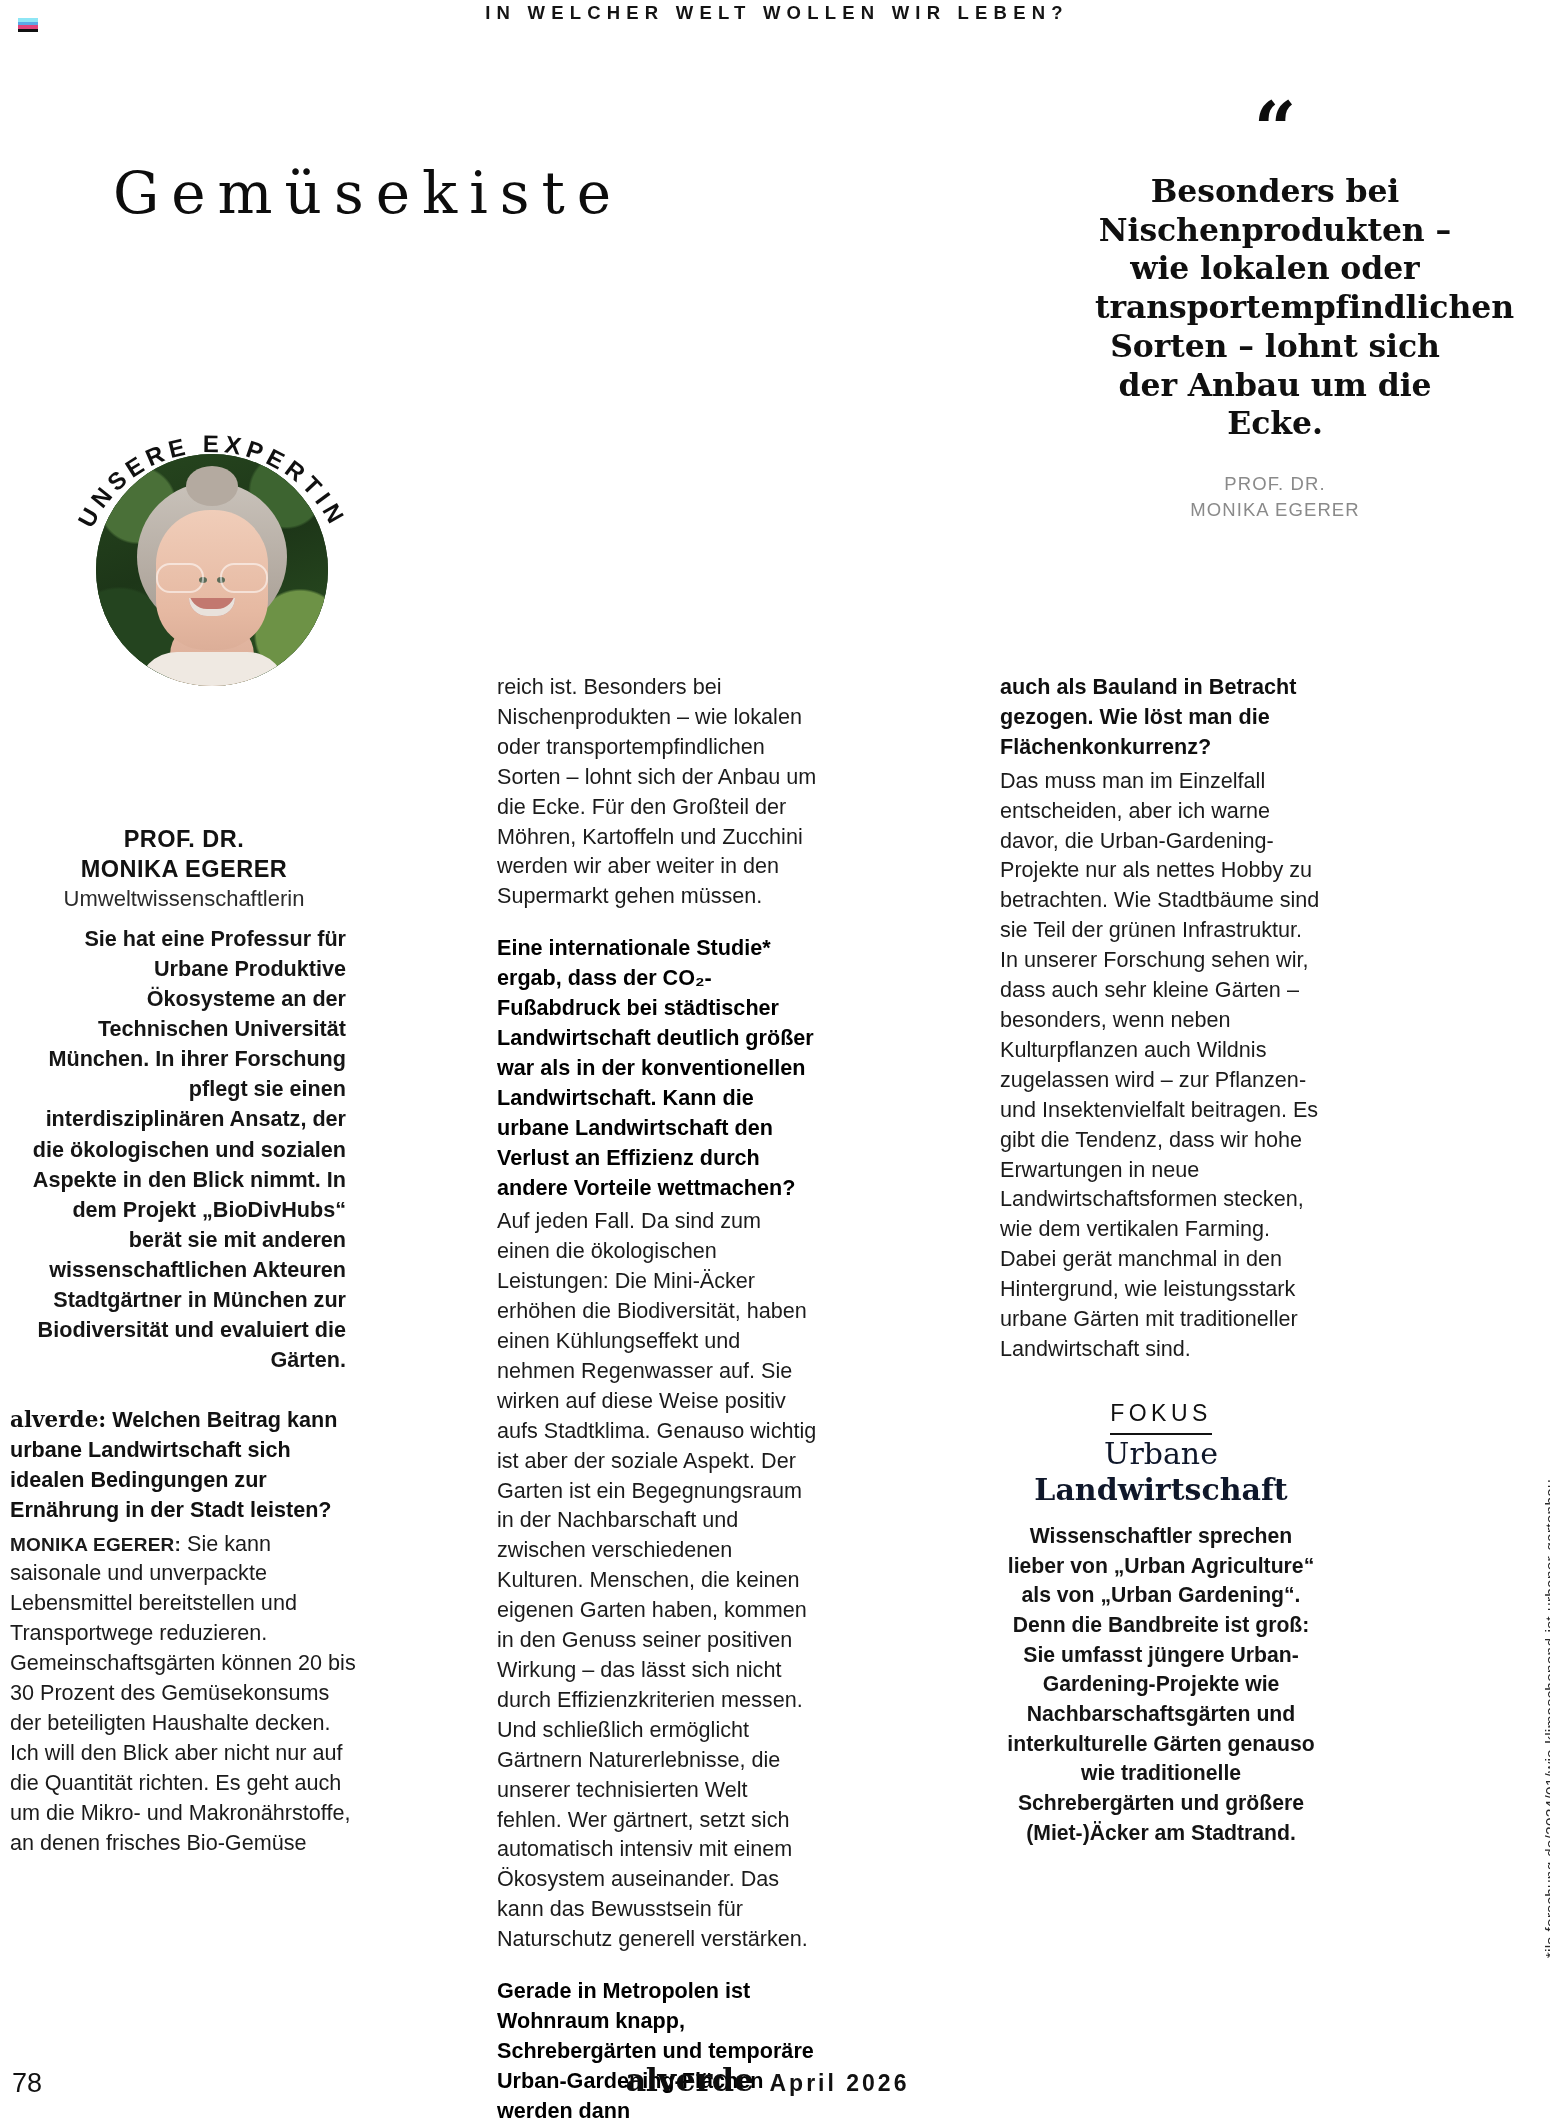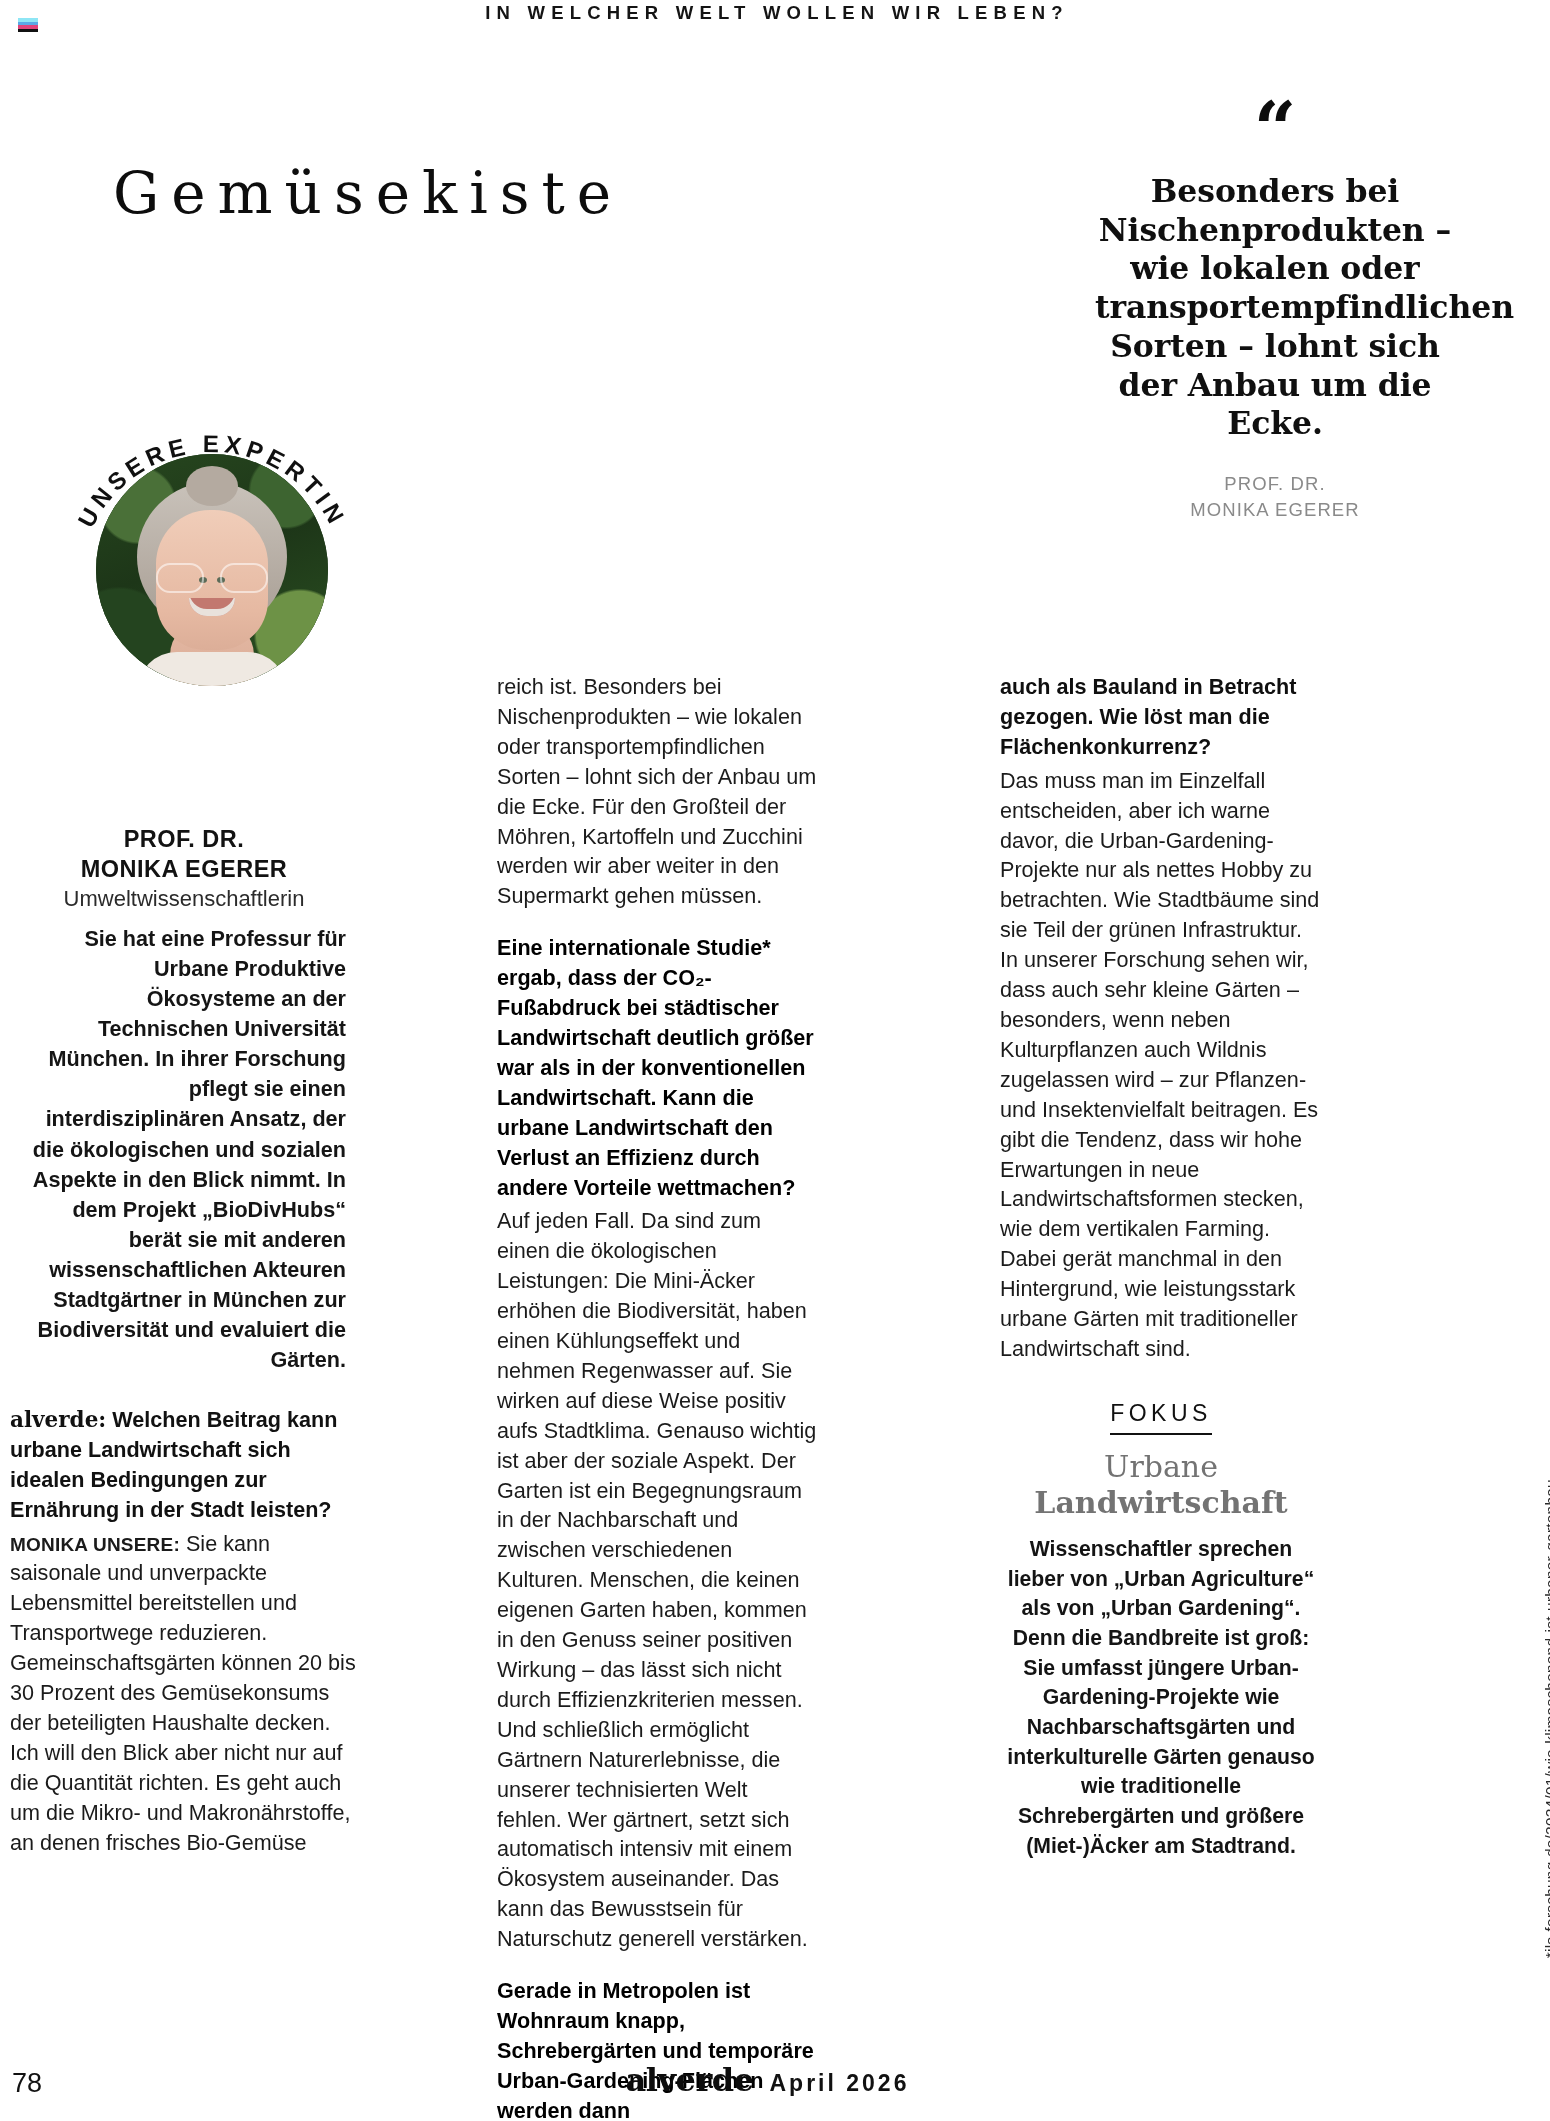--- a/index.html
+++ b/index.html
@@ -303,26 +303,26 @@
     display: inline-block;
     font-family: "Liberation Sans", sans-serif;
     font-size: 23px;
     font-weight: 400;
     letter-spacing: 4.5px;
     color: #111;
     border-bottom: 2px solid #111;
     padding-bottom: 3px;
   }
   .focus .ftitle {
-    margin-top: 14px;
+    margin-top: 1px;
     font-family: "DejaVu Serif", "Liberation Serif", serif;
     font-weight: 700;
     font-size: 30px;
     line-height: 1.22;
-    color: #737373;
+    color: #0f172a;
   }
   .focus .ftitle .t1 { display: block; font-weight: 400; }
   .focus .ftitle .t2 { display: block; font-weight: 700; }
   .focus .fbody {
     margin-top: 12px;
     font-family: "Liberation Sans", sans-serif;
     font-weight: 700;
     font-size: 21.2px;
     line-height: 1.4;
     color: #141414;
@@ -435,21 +435,21 @@
     <span>MONIKA EGERER</span>
   </div>
   <div class="credit-role">Umweltwissenschaftlerin</div>
   <div class="bio">Sie hat eine Professur für Urbane Produktive Ökosysteme an der Technischen Universität München. In ihrer Forschung pflegt sie einen interdisziplinären Ansatz, der die ökologischen und sozialen Aspekte in den Blick nimmt. In dem Projekt „BioDivHubs“ berät sie mit anderen wissenschaftlichen Akteuren Stadtgärtner in München zur Biodiversität und evaluiert die Gärten.</div>
 
   <div class="q-block">
     <span class="brand">alverde:</span>
     <span>Welchen Beitrag kann urbane Landwirtschaft sich idealen Bedingungen zur Ernährung in der Stadt leisten?</span>
   </div>
   <div class="a-block">
-    <span class="speaker">MONIKA UNSERE:</span><span> Sie kann saisonale und unverpackte Lebensmittel bereitstellen und Transportwege reduzieren. Gemeinschaftsgärten können 20 bis 30 Prozent des Gemüsekonsums der beteiligten Haushalte decken. Ich will den Blick aber nicht nur auf die Quantität richten. Es geht auch um die Mikro- und Makronährstoffe, an denen frisches Bio-Gemüse</span>
+    <span class="speaker">MONIKA EGERER:</span><span> Sie kann saisonale und unverpackte Lebensmittel bereitstellen und Transportwege reduzieren. Gemeinschaftsgärten können 20 bis 30 Prozent des Gemüsekonsums der beteiligten Haushalte decken. Ich will den Blick aber nicht nur auf die Quantität richten. Es geht auch um die Mikro- und Makronährstoffe, an denen frisches Bio-Gemüse</span>
   </div>
 </div>
 
 <div class="col-mid">
   <p>reich ist. Besonders bei Nischenprodukten – wie lokalen oder transportempfindlichen Sorten – lohnt sich der Anbau um die Ecke. Für den Großteil der Möhren, Kartoffeln und Zucchini werden wir aber weiter in den Supermarkt gehen müssen.</p>
   <p class="q">Eine internationale Studie* ergab, dass der CO₂-Fußabdruck bei städtischer Landwirtschaft deutlich größer war als in der konventionellen Landwirtschaft. Kann die urbane Landwirtschaft den Verlust an Effizienz durch andere Vorteile wettmachen?</p>
   <p>Auf jeden Fall. Da sind zum einen die ökologischen Leistungen: Die Mini-Äcker erhöhen die Biodiversität, haben einen Kühlungseffekt und nehmen Regenwasser auf. Sie wirken auf diese Weise positiv aufs Stadtklima. Genauso wichtig ist aber der soziale Aspekt. Der Garten ist ein Begegnungsraum in der Nachbarschaft und zwischen verschiedenen Kulturen. Menschen, die keinen eigenen Garten haben, kommen in den Genuss seiner positiven Wirkung – das lässt sich nicht durch Effizienzkriterien messen. Und schließlich ermöglicht Gärtnern Naturerlebnisse, die unserer technisierten Welt fehlen. Wer gärtnert, setzt sich automatisch intensiv mit einem Ökosystem auseinander. Das kann das Bewusstsein für Naturschutz generell verstärken.</p>
   <p class="q last">Gerade in Metropolen ist Wohnraum knapp, Schrebergärten und temporäre Urban-Gardening-Flächen werden dann</p>
 </div>
 

